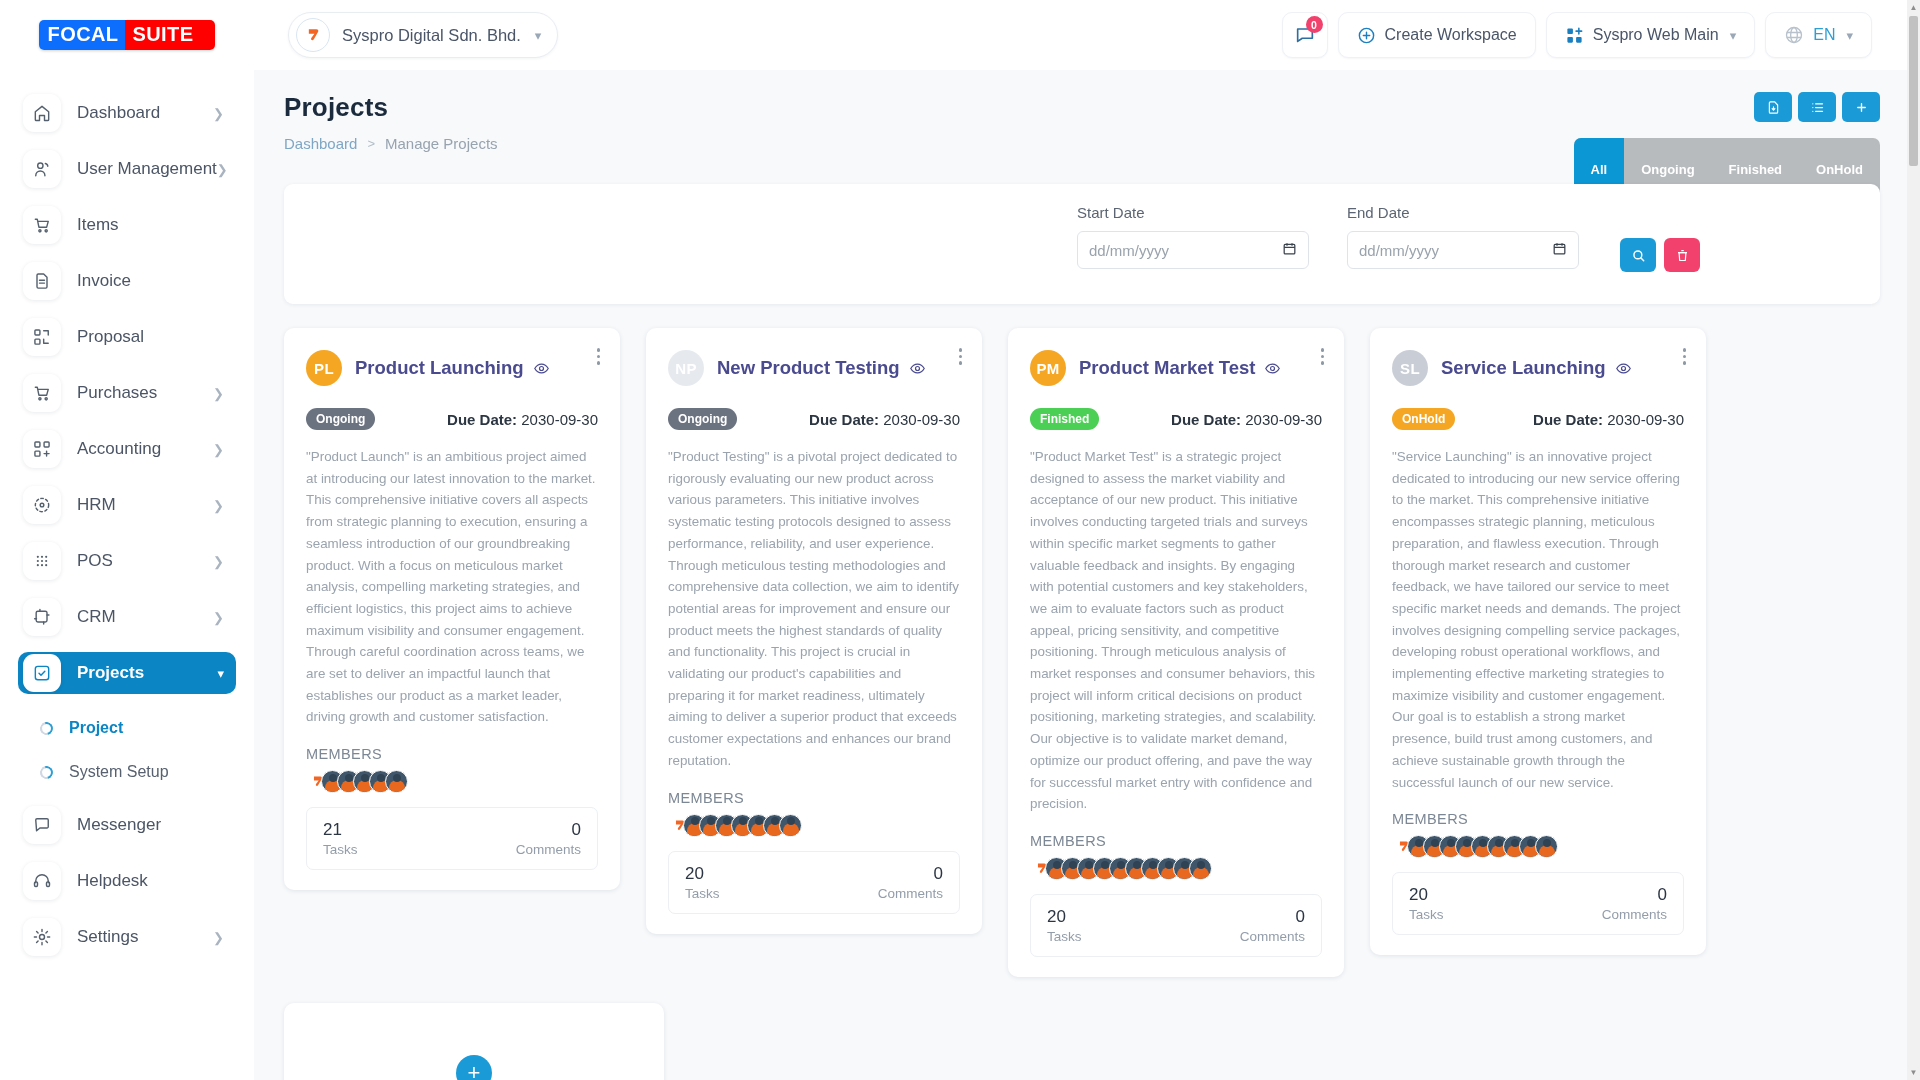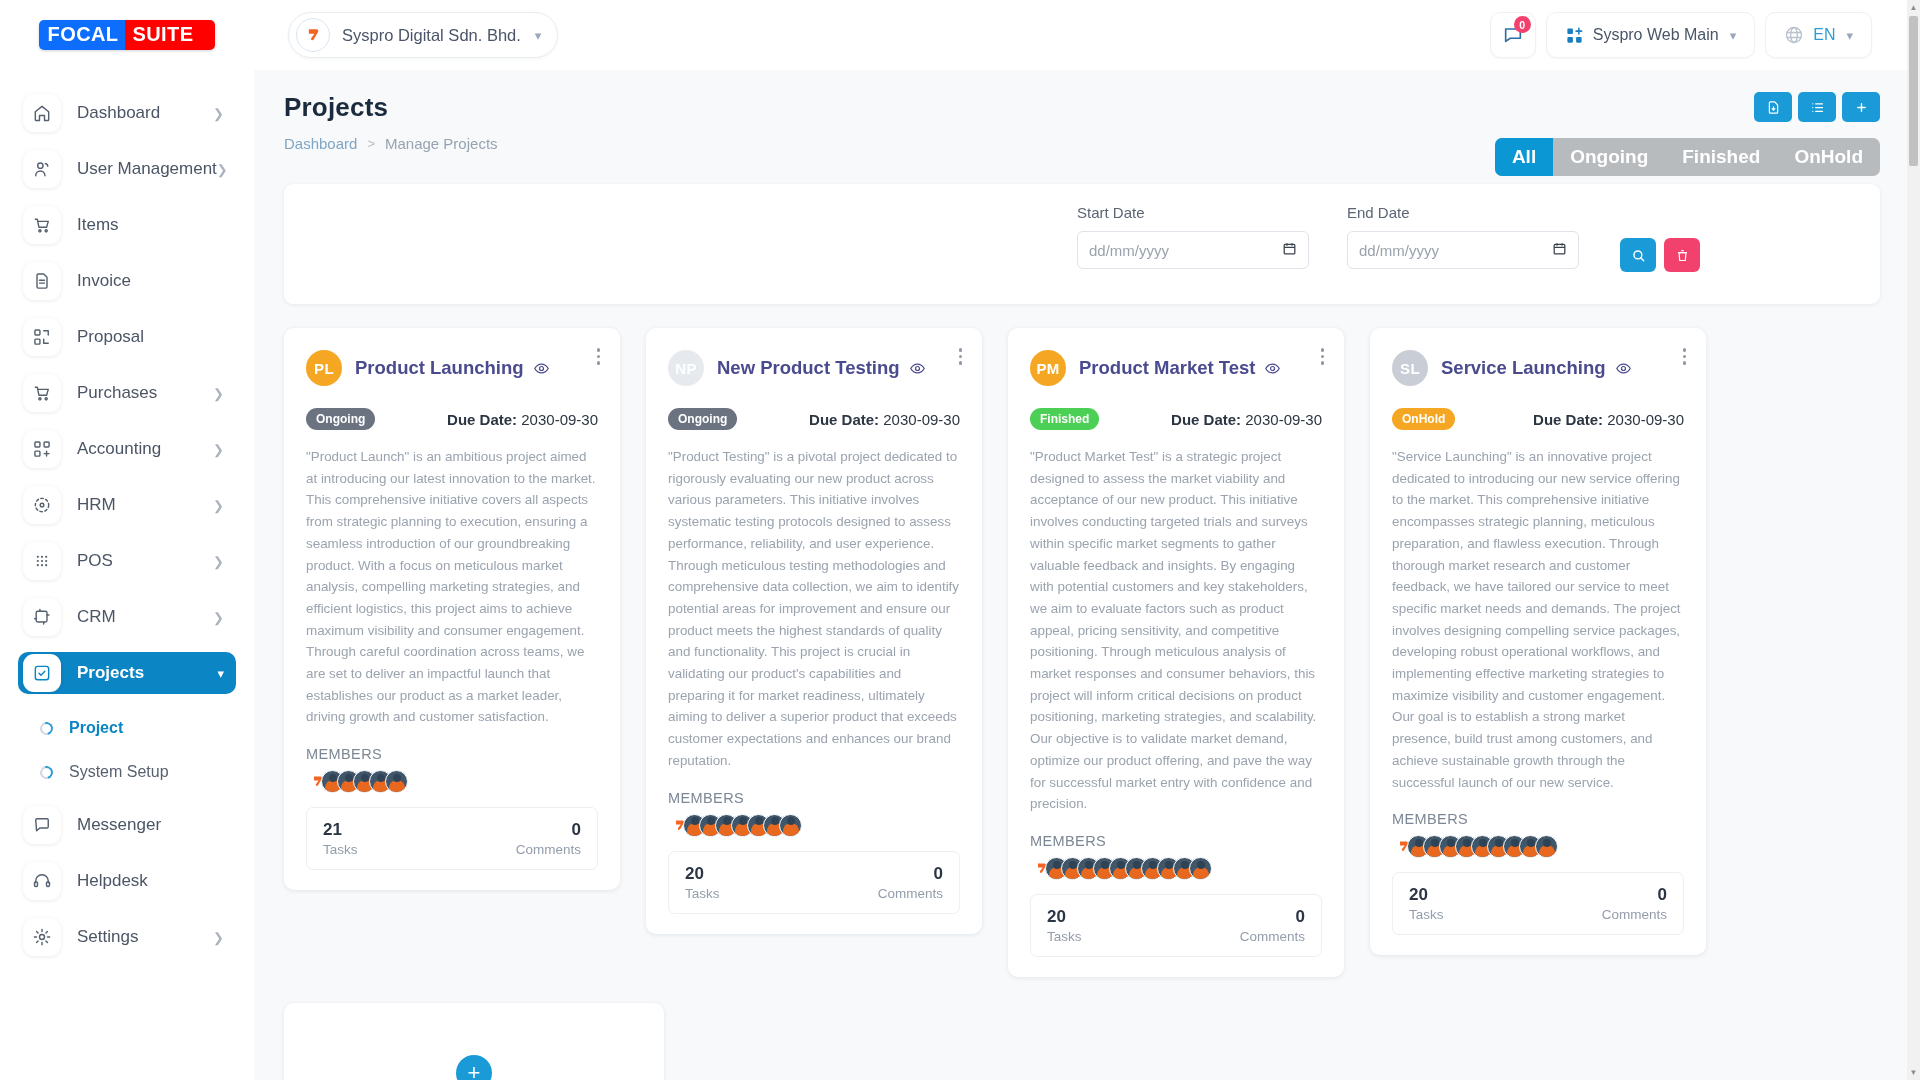--- a/index.html
+++ b/index.html
@@ -120,21 +120,21 @@
   .sq-btn {
     width: 38px; height: 30px; border-radius: 5px; background: #1a9bd7;
     color: #fff; display: flex; align-items: center; justify-content: center;
   }
 
   .tabs {
     position: absolute; right: 40px; top: 68px;
     display: flex; background: #b7bbbe; border-radius: 7px; overflow: hidden;
   }
   .tab {
-    padding: 8px 17px; font-size: 19px; font-weight: bold; color: #fff; cursor: pointer;
+    padding: 24px 17px; font-size: 13px; font-weight: bold; color: #fff; cursor: pointer;
     white-space: nowrap;
   }
   .tab.active { background: #0b96d4; }
 
   .filter-card {
     margin: 32px 40px 0 30px; height: 120px; background: #fff; border-radius: 9px;
     box-shadow: 0 1px 4px rgba(16,30,54,.07); position: relative;
   }
   .date-group { position: absolute; top: 20px; }
   .date-label { font-size: 15px; color: #5b6573; margin-bottom: 10px; }
@@ -193,21 +193,21 @@
   .av::before {
     content: ""; position: absolute; left: 50%; top: 13%; transform: translateX(-50%);
     width: 8px; height: 8px; border-radius: 50%; background: #2f4354; z-index: 2;
   }
   .av-logo { width: 22px; height: 22px; display: flex; align-items: center; justify-content: center; }
 
   .stats {
     margin-top: 14px; border: 1px solid #eceff3; border-radius: 7px;
     padding: 12px 16px; display: flex; justify-content: space-between;
   }
-  .stat-v { font-size: 17px; color: #2b3544; font-weight: 700; }
+  .stat-v { font-size: 17px; color: #2b3544; font-weight: 400; }
   .stat-l { font-size: 13.5px; color: #939daa; margin-top: 2px; }
   .stat-r { text-align: right; }
 
   .addcard {
     width: 380px; background: #fff; border-radius: 10px;
     box-shadow: 0 1px 5px rgba(16,30,54,.09);
     margin: 26px 0 0 30px; padding: 52px 0 42px 0; text-align: center;
   }
   .plus-circle {
     width: 36px; height: 36px; border-radius: 50%; background: #1a9bd7; color: #fff;
@@ -245,20 +245,27 @@
   </div>
 
   <div class="topbar-right">
     <div class="icon-btn">
       <svg width="22" height="22" viewBox="0 0 24 24" fill="none" stroke="#2e6fa3" stroke-width="1.8">
         <path d="M4 5.5h16v10H9l-5 3.5z" stroke-linejoin="round"></path>
       </svg>
       <span class="badge">0</span>
     </div>
 
+    <div class="pill-btn">
+      <svg width="19" height="19" viewBox="0 0 24 24" fill="none" stroke="#1a7fc1" stroke-width="1.8">
+        <circle cx="12" cy="12" r="9"></circle>
+          <path d="M12 8v8M8 12h8" stroke-linecap="round"></path>
+      </svg>
+      <span>Create Workspace</span>
+    </div>
 
     <div class="pill-btn">
       <svg width="19" height="19" viewBox="0 0 24 24" fill="#1a7fc1">
         <rect x="3" y="3" width="7" height="7" rx="1.3"></rect>
           <rect x="3" y="14" width="7" height="7" rx="1.3"></rect>
         <rect x="14" y="14" width="7" height="7" rx="1.3"></rect>
         <path d="M17.5 3v7M14 6.5h7" stroke="#1a7fc1" stroke-width="2" stroke-linecap="round"></path>
       </svg>
       <span>Syspro Web Main</span>
       <span class="chev">▾</span>

